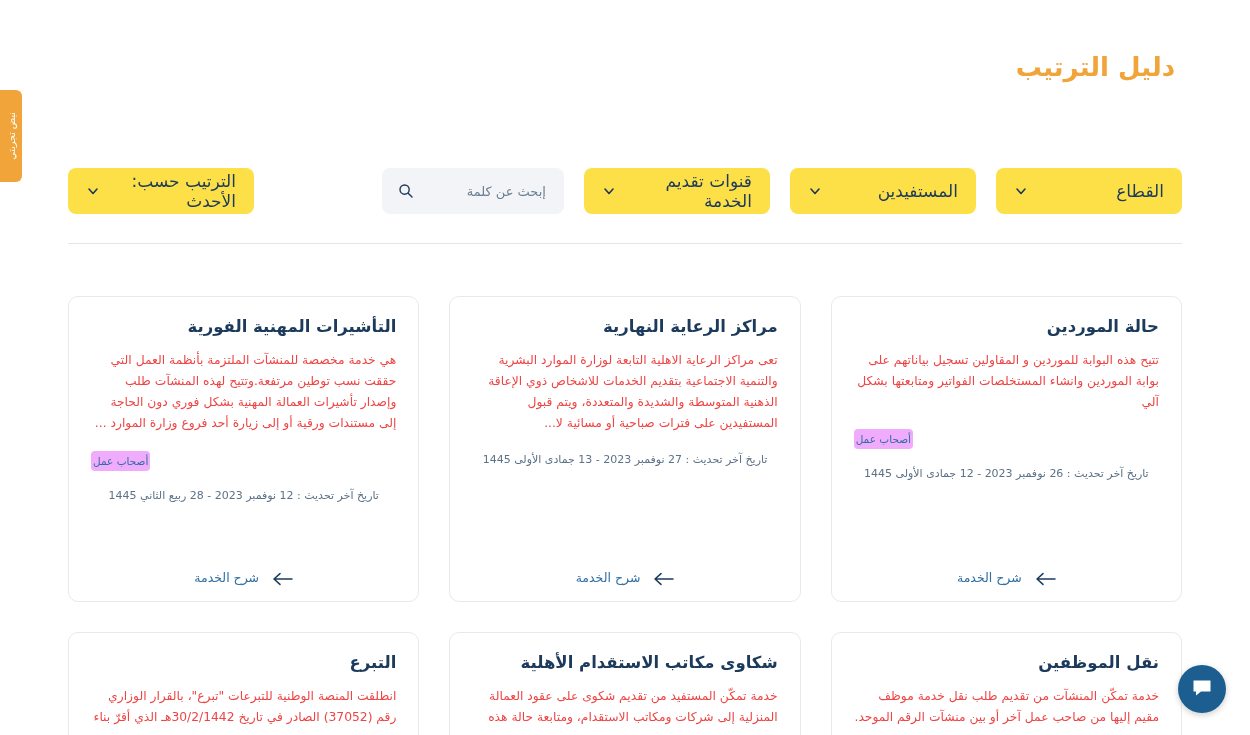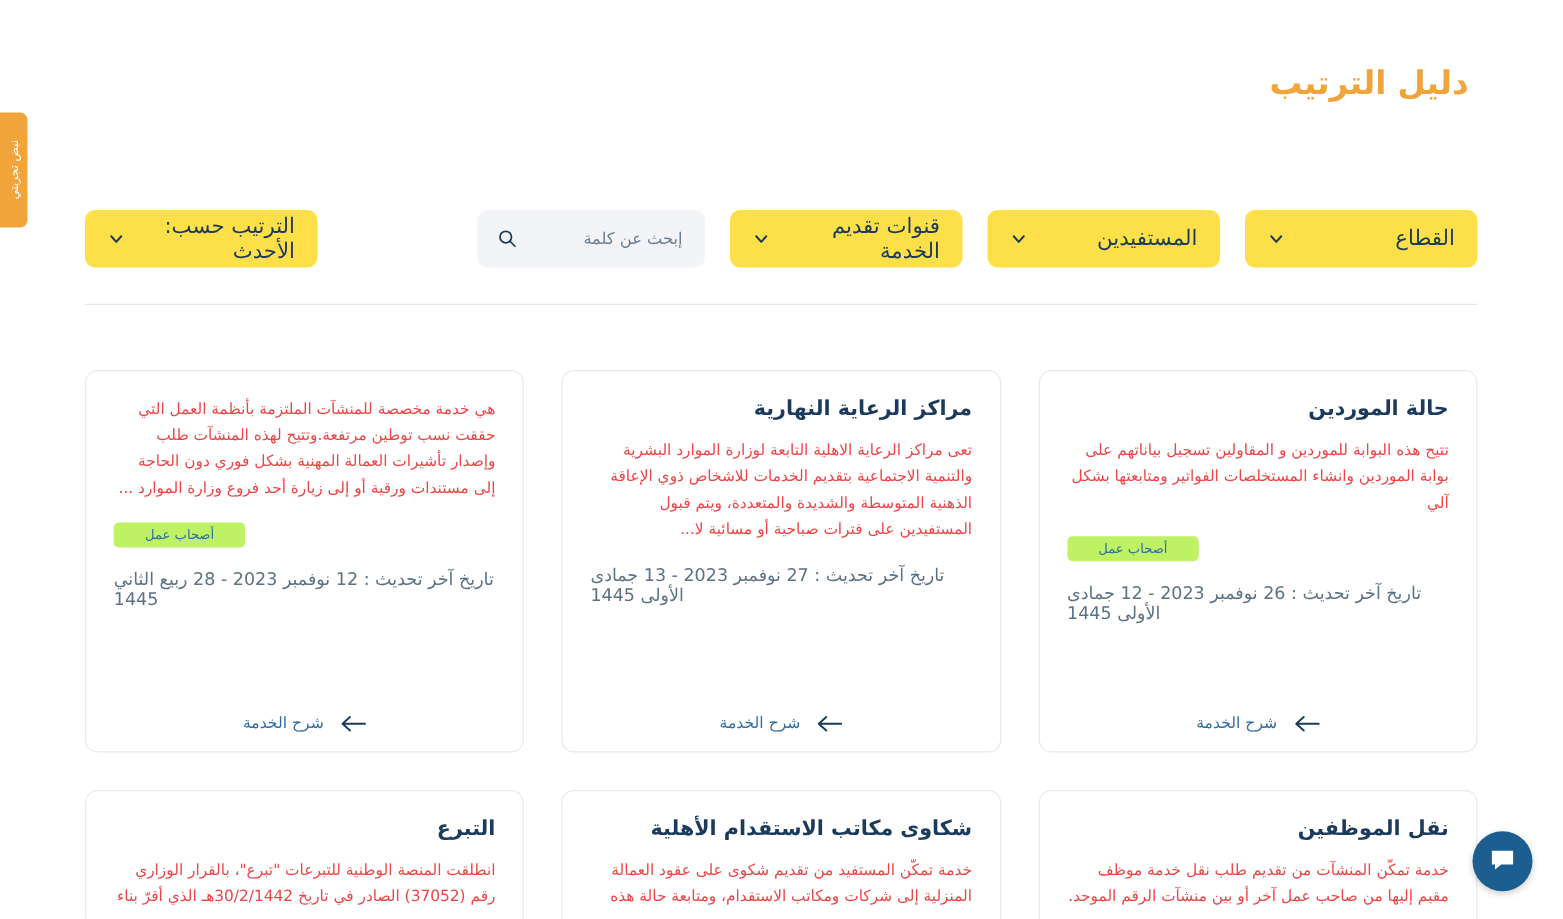--- a/index.html
+++ b/index.html
@@ -148,32 +148,32 @@
   .card-desc {
     color: #ef4444;
     font-size: 12.3px;
     line-height: 1.72;
     text-align: right;
     flex: 0 0 auto;
   }
   .tag {
     align-self: flex-end;
     margin-top: 16px;
-    background: #bef264;
+    background: #f0abfc;
     color: #2e6ea3;
     font-size: 10.5px;
     border-radius: 4px;
-    padding: 4px 25px;
+    padding: 4px 2px;
   }
   .card-date {
     margin-top: 18px;
     color: #5c7par;
     color: #5c7286;
-    font-size: 14px;
-    text-align: left;
+    font-size: 11px;
+    text-align: center;
   }
   .card-foot {
     margin-top: auto;
     padding-top: 16px;
     display: flex;
     flex-direction: row-reverse;
     align-items: center;
     justify-content: center;
     gap: 12px;
   }
@@ -284,20 +284,21 @@
         <span class="card-link">شرح الخدمة</span>
         <span class="arrow-left">
           <svg viewBox="0 0 22 14" width="22" height="14">
               <path d="M21 7 H3 M9 1.6 L3 7 L9 12.4" fill="none" stroke="#1b3a5c" stroke-width="1.5" stroke-linecap="round" stroke-linejoin="round"></path>
             </svg>
         </span>
       </div>
     </div>
 
     <div class="card">
+      <div class="card-title">التأشيرات المهنية الفورية</div>
       <div class="card-desc">هي خدمة مخصصة للمنشآت الملتزمة بأنظمة العمل التي حققت نسب توطين مرتفعة.وتتيح لهذه المنشآت طلب وإصدار تأشيرات العمالة المهنية بشكل فوري دون الحاجة إلى مستندات ورقية أو إلى زيارة أحد فروع وزارة الموارد ...</div>
       <div class="tag">أصحاب عمل</div>
       <div class="card-date">تاريخ آخر تحديث : 12 نوفمبر 2023 - 28 ربيع الثاني 1445</div>
       <div class="card-foot">
         <span class="card-link">شرح الخدمة</span>
         <span class="arrow-left">
           <svg viewBox="0 0 22 14" width="22" height="14">
               <path d="M21 7 H3 M9 1.6 L3 7 L9 12.4" fill="none" stroke="#1b3a5c" stroke-width="1.5" stroke-linecap="round" stroke-linejoin="round"></path>
             </svg>
         </span>

